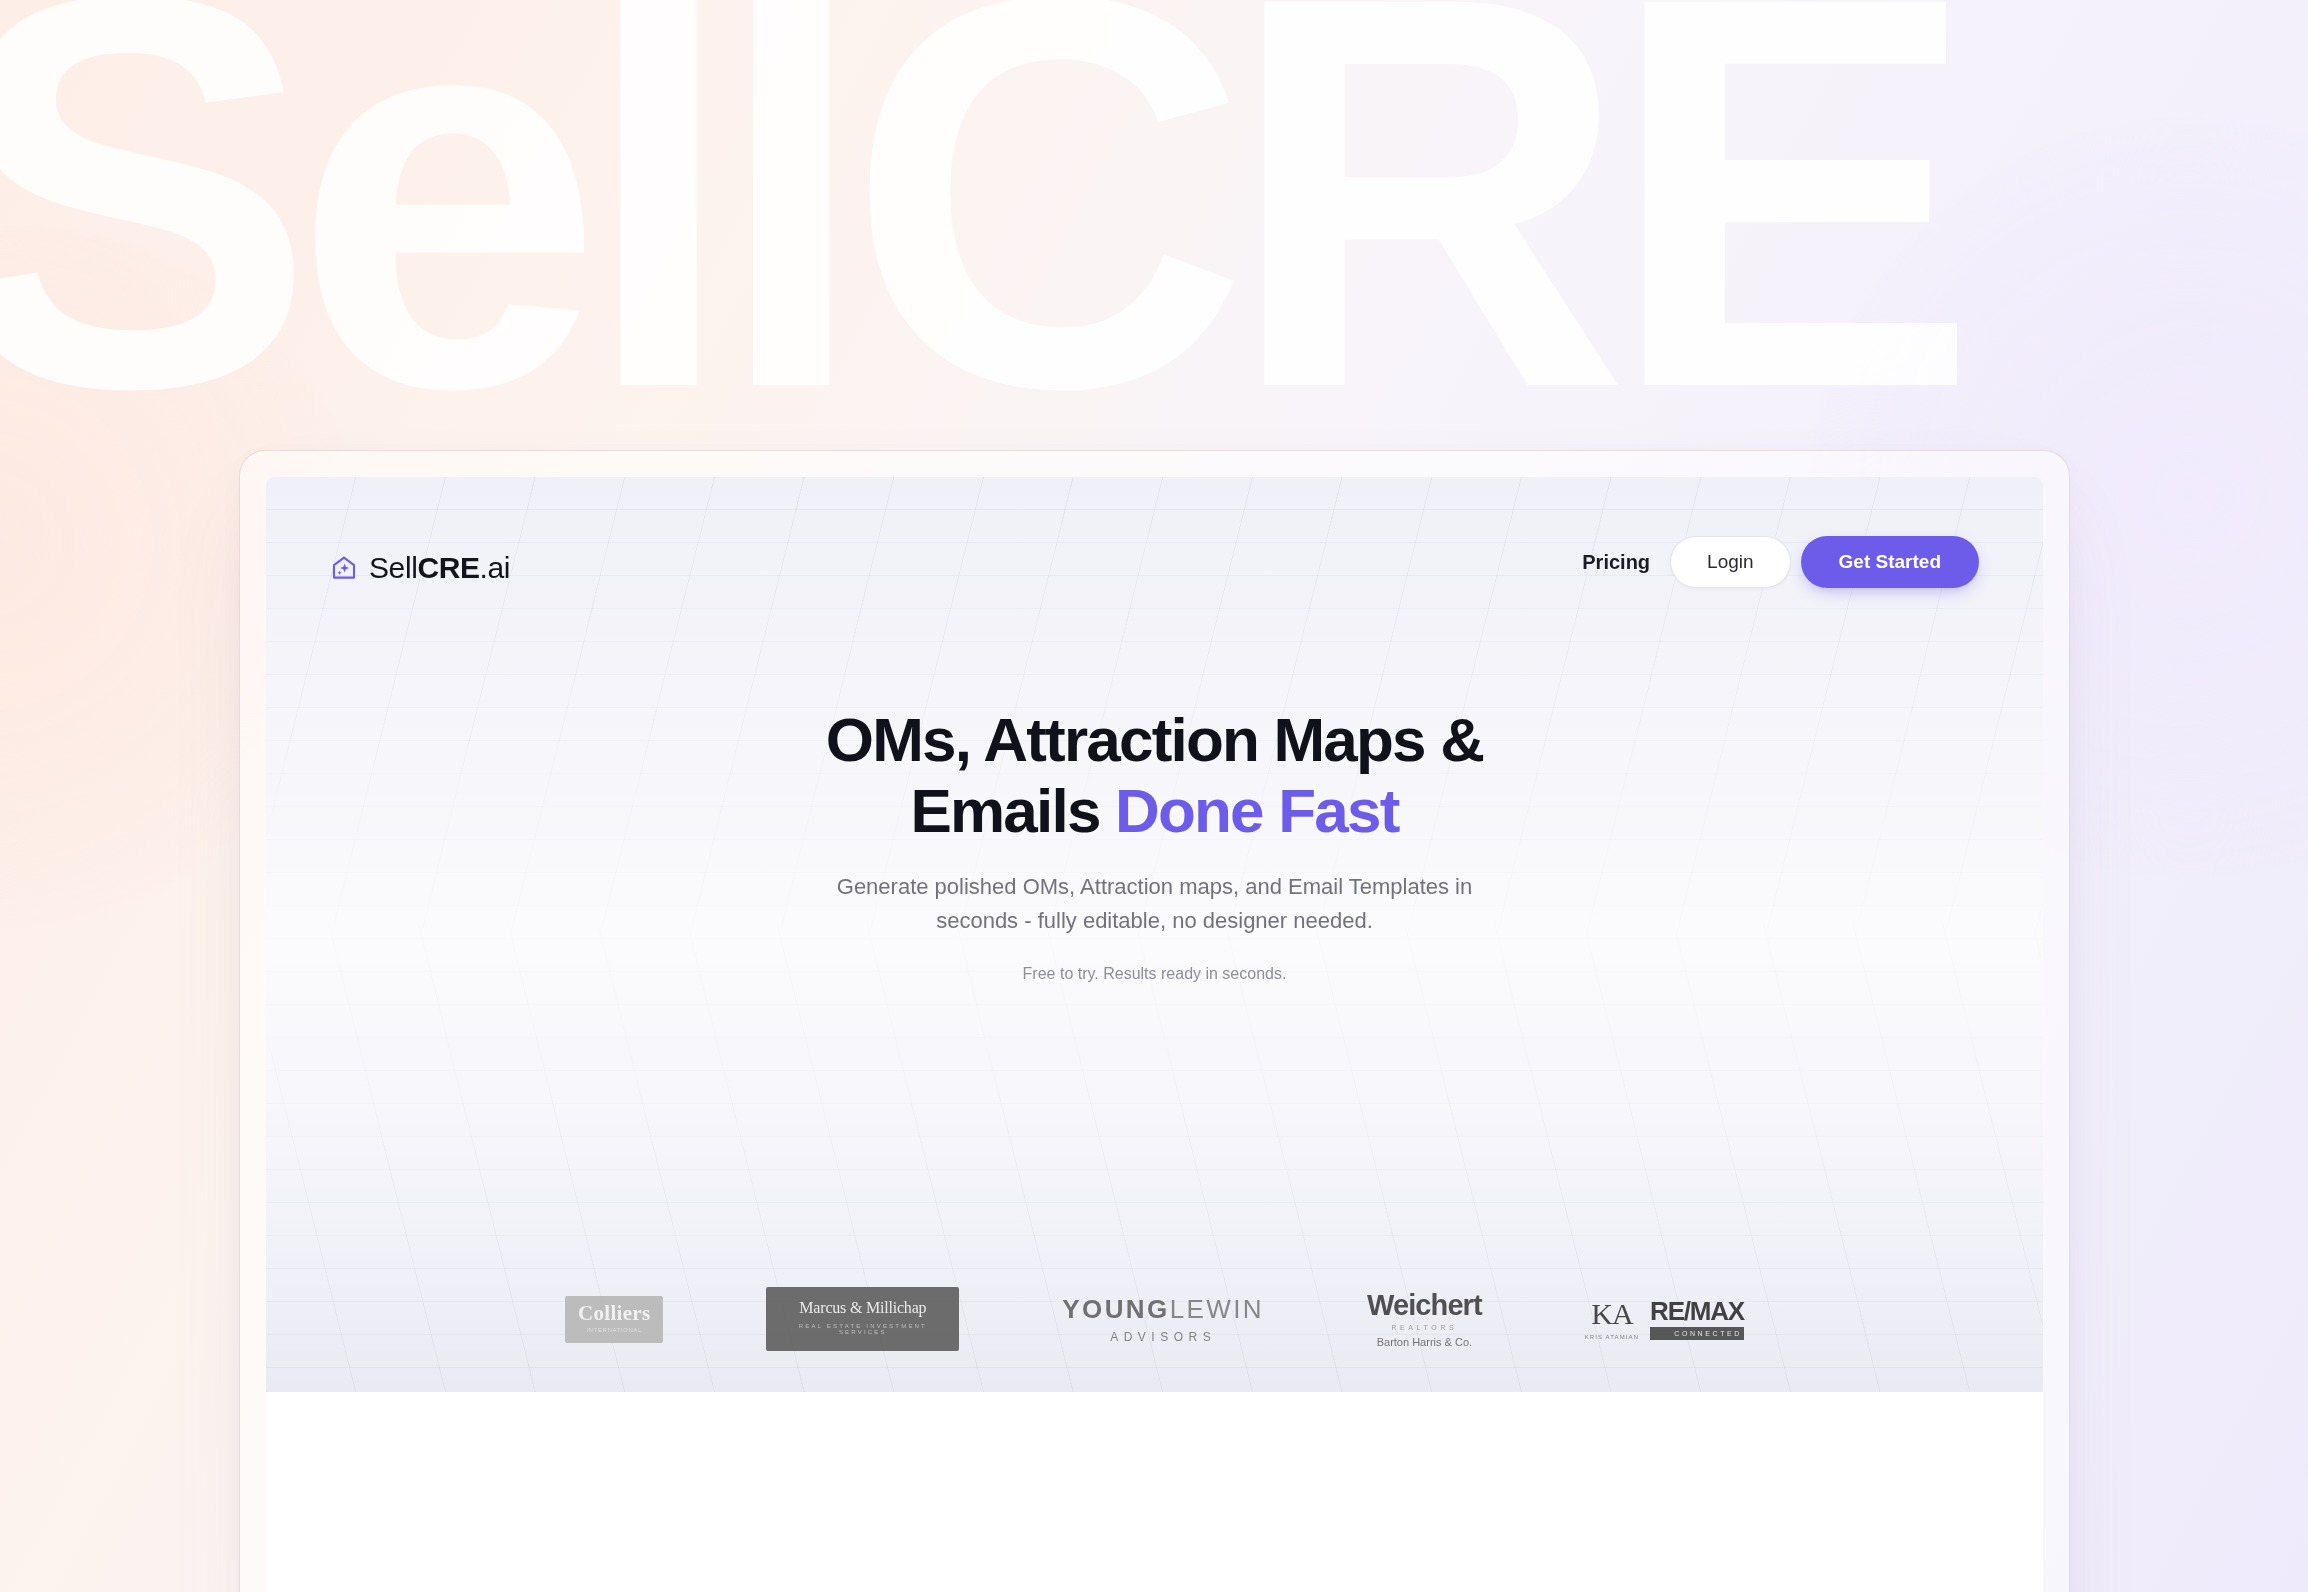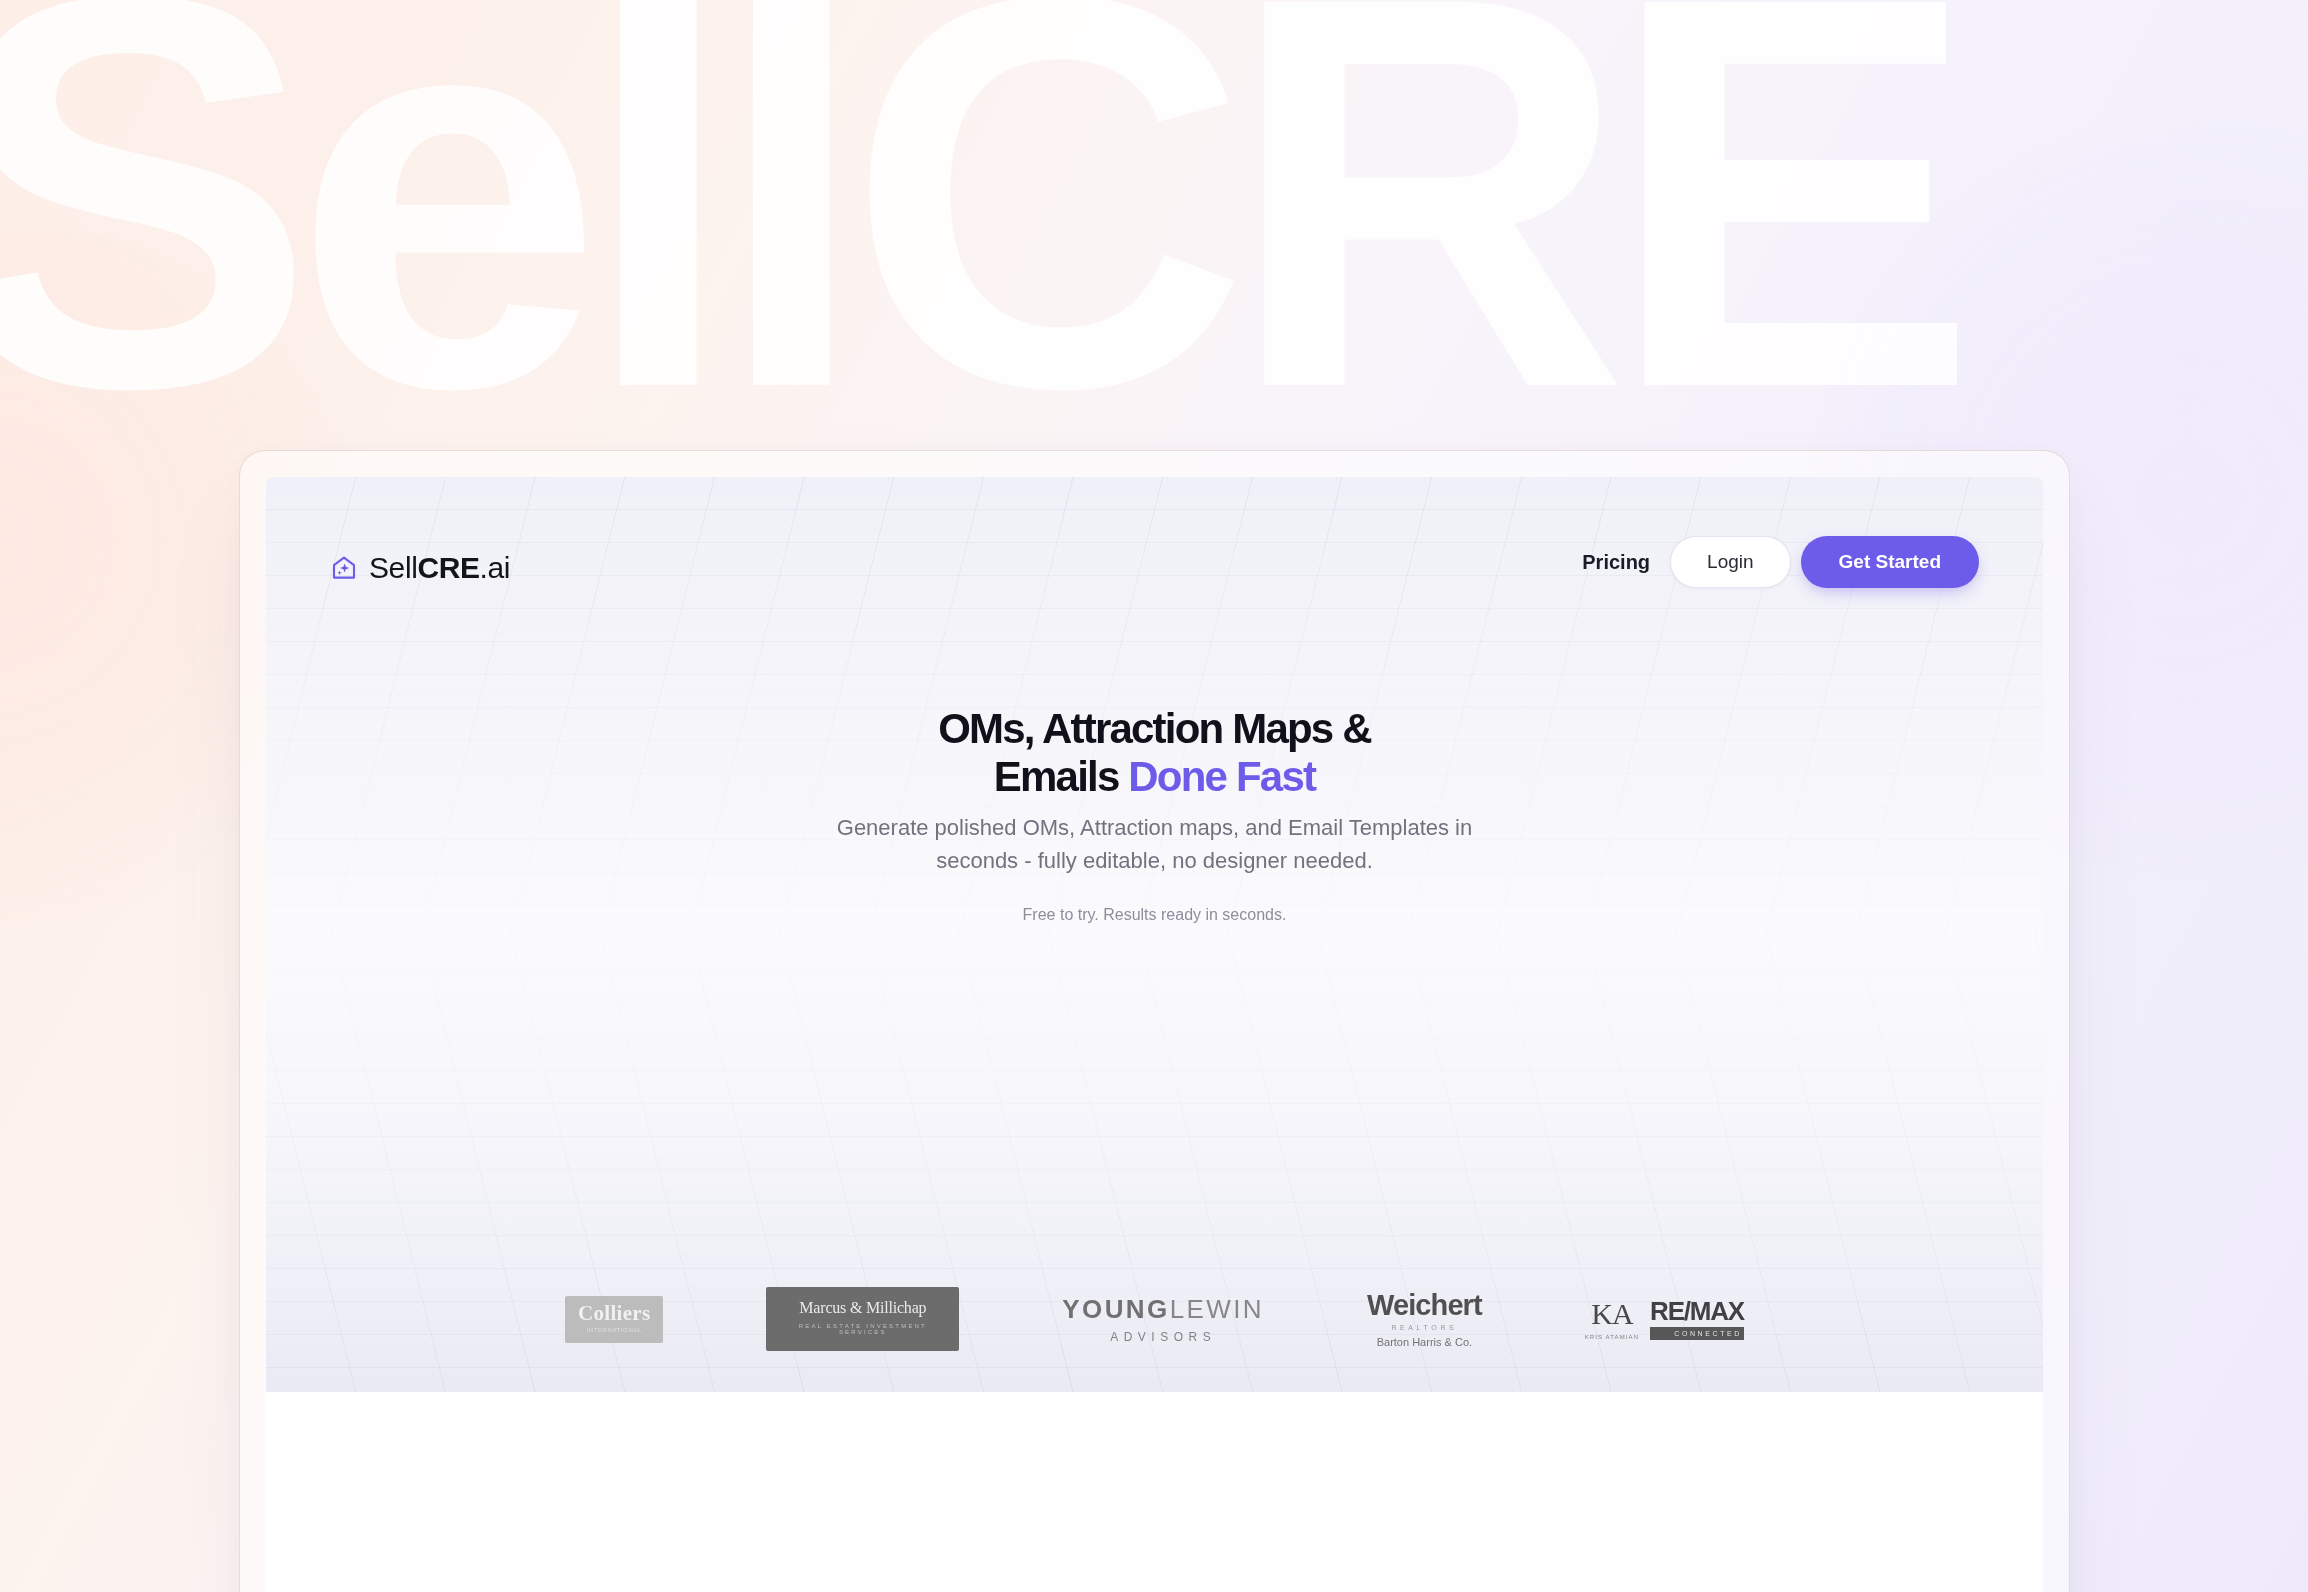--- a/index.html
+++ b/index.html
@@ -226,32 +226,32 @@
   .hero-inner {
     position: relative;
     z-index: 3;
     display: flex;
     flex-direction: column;
     align-items: center;
     padding-top: 117px;
   }
 
   .headline {
-    font-size: 42px;
+    font-size: 62px;
     line-height: 1.14;
     font-weight: 800;
     letter-spacing: -1.8px;
     color: #11111b;
     text-align: center;
     max-width: 1055px;
   }
   .headline .accent { color: #6c5ce9; }
 
   .subhead {
-    margin-top: 10px;
+    margin-top: 24px;
     font-size: 22px;
     line-height: 1.52;
     font-weight: 400;
     color: #72727f;
     text-align: center;
     max-width: 637px;
   }
 
   
   .search-wrap {

